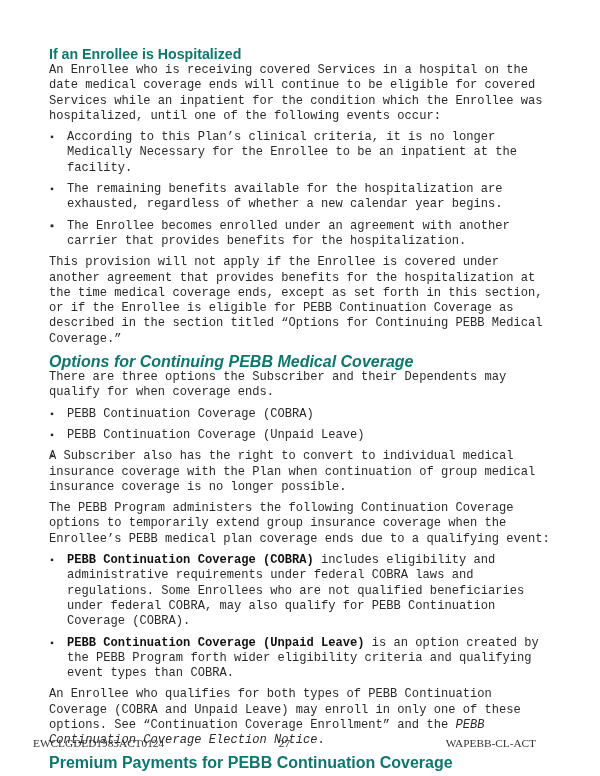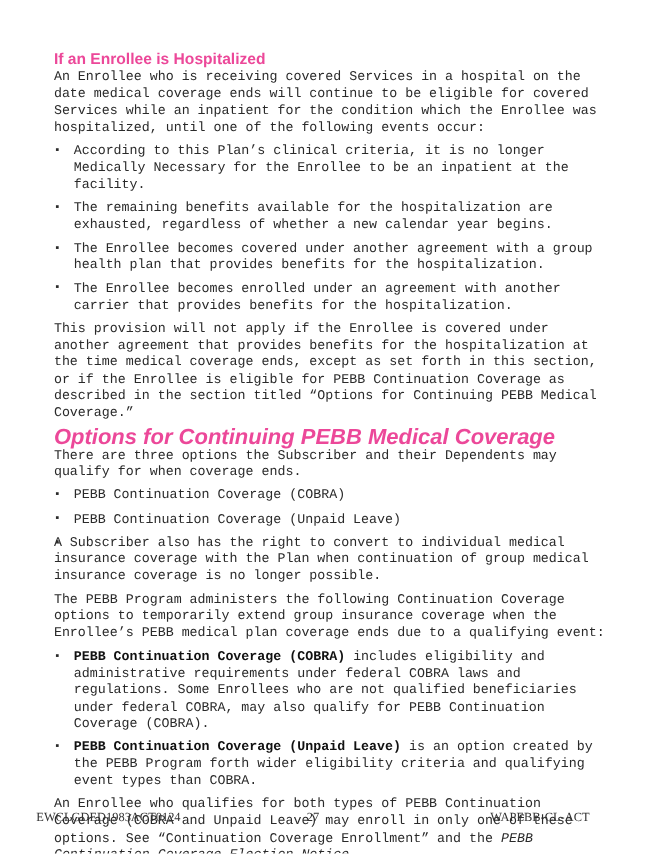--- a/index.html
+++ b/index.html
@@ -16,25 +16,25 @@
     }
     .page {
       position: absolute;
       left: 49px;
       top: 46px;
       width: 503px;
     }
     .h-sans {
       font-family: "Liberation Sans", sans-serif;
       font-weight: bold;
-      color: #ec4899;
+      color: #0f766e;
       margin: 0;
     }
     .h1 { font-size: 14.2px; line-height: 17px; }
-    .h1i { font-size: 20px; line-height: 17px; font-style: italic; }
+    .h1i { font-size: 16px; line-height: 17px; font-style: italic; }
     .h2 { font-size: 14.2px; line-height: 17px; }
     .h3 { font-size: 16px; line-height: 15px; }
     p, li {
       font-family: Liberation Mono, monospace;
       font-size: 12.1px;
       line-height: 15.3px;
       margin: 0;
       color: #2a2a2a;
     }
     p { margin-bottom: 6px; }
@@ -77,21 +77,21 @@
 <body>
 
 <div class="page">
 
   <div class="sec1">
     <h2 class="h-sans h1">If an Enrollee is Hospitalized</h2>
     <p>An Enrollee who is receiving covered Services in a hospital on the date medical coverage ends will continue to be eligible for covered Services while an inpatient for the condition which the Enrollee was hospitalized, until one of the following events occur:</p>
     <ul>
       <li><span class="bullet">▪</span><span>According to this Plan’s clinical criteria, it is no longer Medically Necessary for the Enrollee to be an inpatient at the facility.</span></li>
       <li><span class="bullet">▪</span><span>The remaining benefits available for the hospitalization are exhausted, regardless of whether a new calendar year begins.</span></li>
-      <li><span class="bullet">▪</span><span>The Enrollee becomes covered under another agreement with a group health plan that provides benefits for the hospitalization.</span></li>
+      <li><span class="bullet">▪</span></li>
       <li><span class="bullet">▪</span><span>The Enrollee becomes enrolled under an agreement with another carrier that provides benefits for the hospitalization.</span></li>
     </ul>
     <p>This provision will not apply if the Enrollee is covered under another agreement that provides benefits for the hospitalization at the time medical coverage ends, except as set forth in this section, or if the Enrollee is eligible for PEBB Continuation Coverage as described in the section titled “Options for Continuing PEBB Medical Coverage.”</p>
   </div>
 
   <div class="sec2">
     <h2 class="h-sans h1i">Options for Continuing PEBB Medical Coverage</h2>
     <p>There are three options the Subscriber and their Dependents may qualify for when coverage ends.</p>
     <ul>
       <li><span class="bullet">▪</span><span>PEBB Continuation Coverage (COBRA)</span></li>

